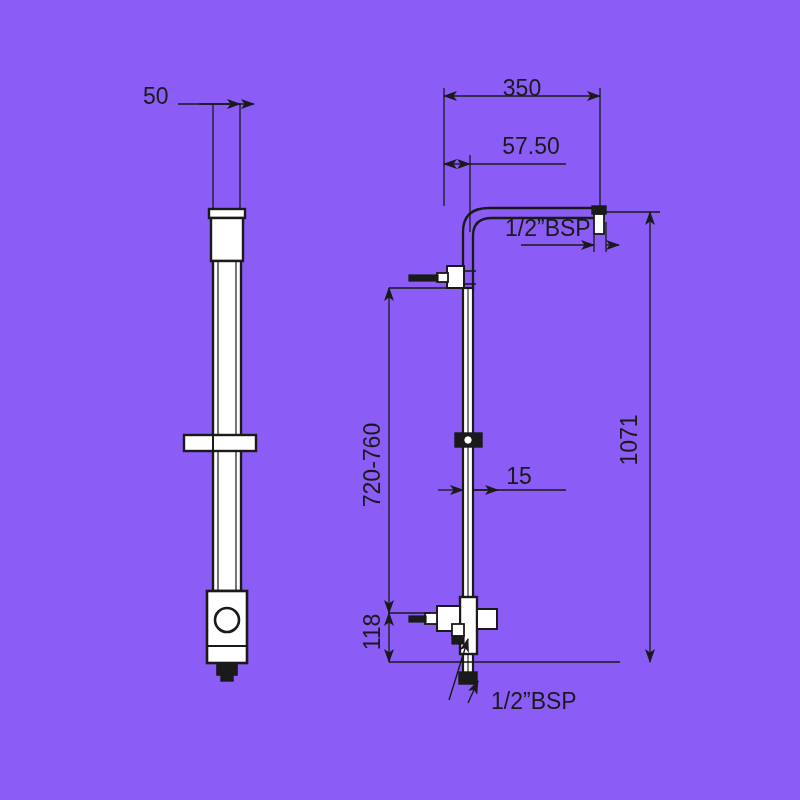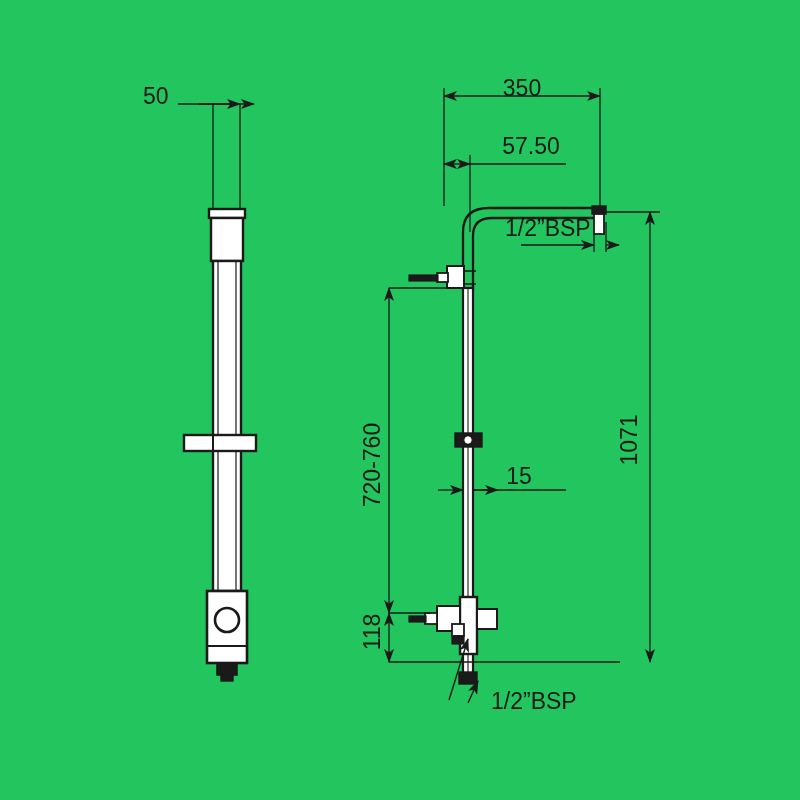--- a/index.html
+++ b/index.html
@@ -10,21 +10,21 @@
   body {
     width: 800px;
     height: 800px;
     font-family: "Liberation Sans", sans-serif;
     overflow: hidden;
   }
   #sheet {
     position: relative;
     width: 800px;
     height: 800px;
-    background: #22c55e;
+    background: #8b5cf6;
     text-decoration: underline;
   }
   #sheet svg {
     position: absolute;
     top: 0;
     left: 0;
   }
   .dim-text {
     font-family: "Liberation Sans", sans-serif;
     font-size: 23px;

